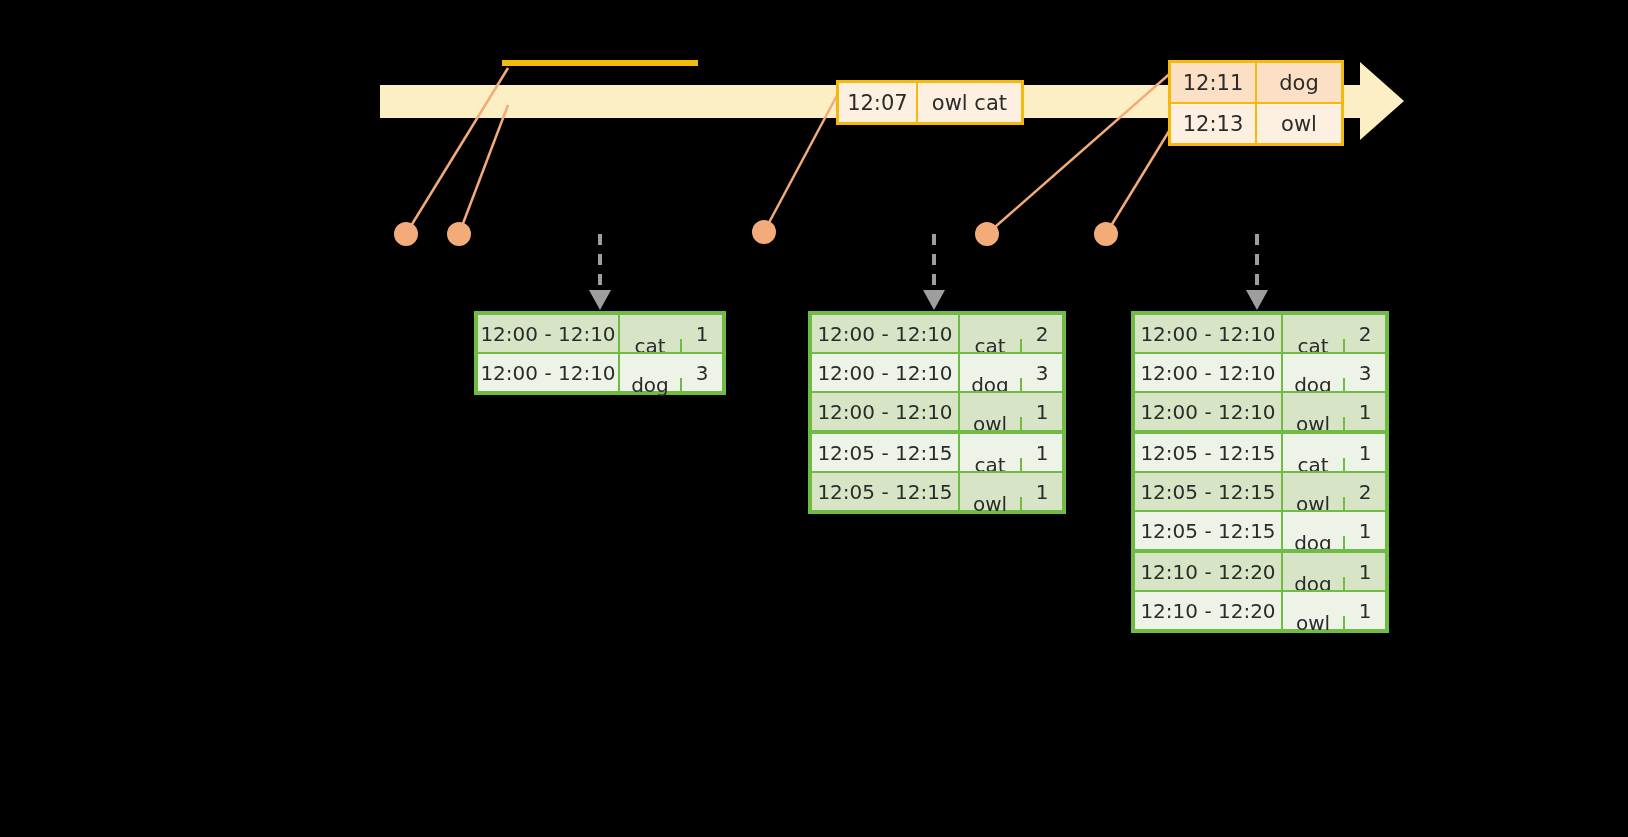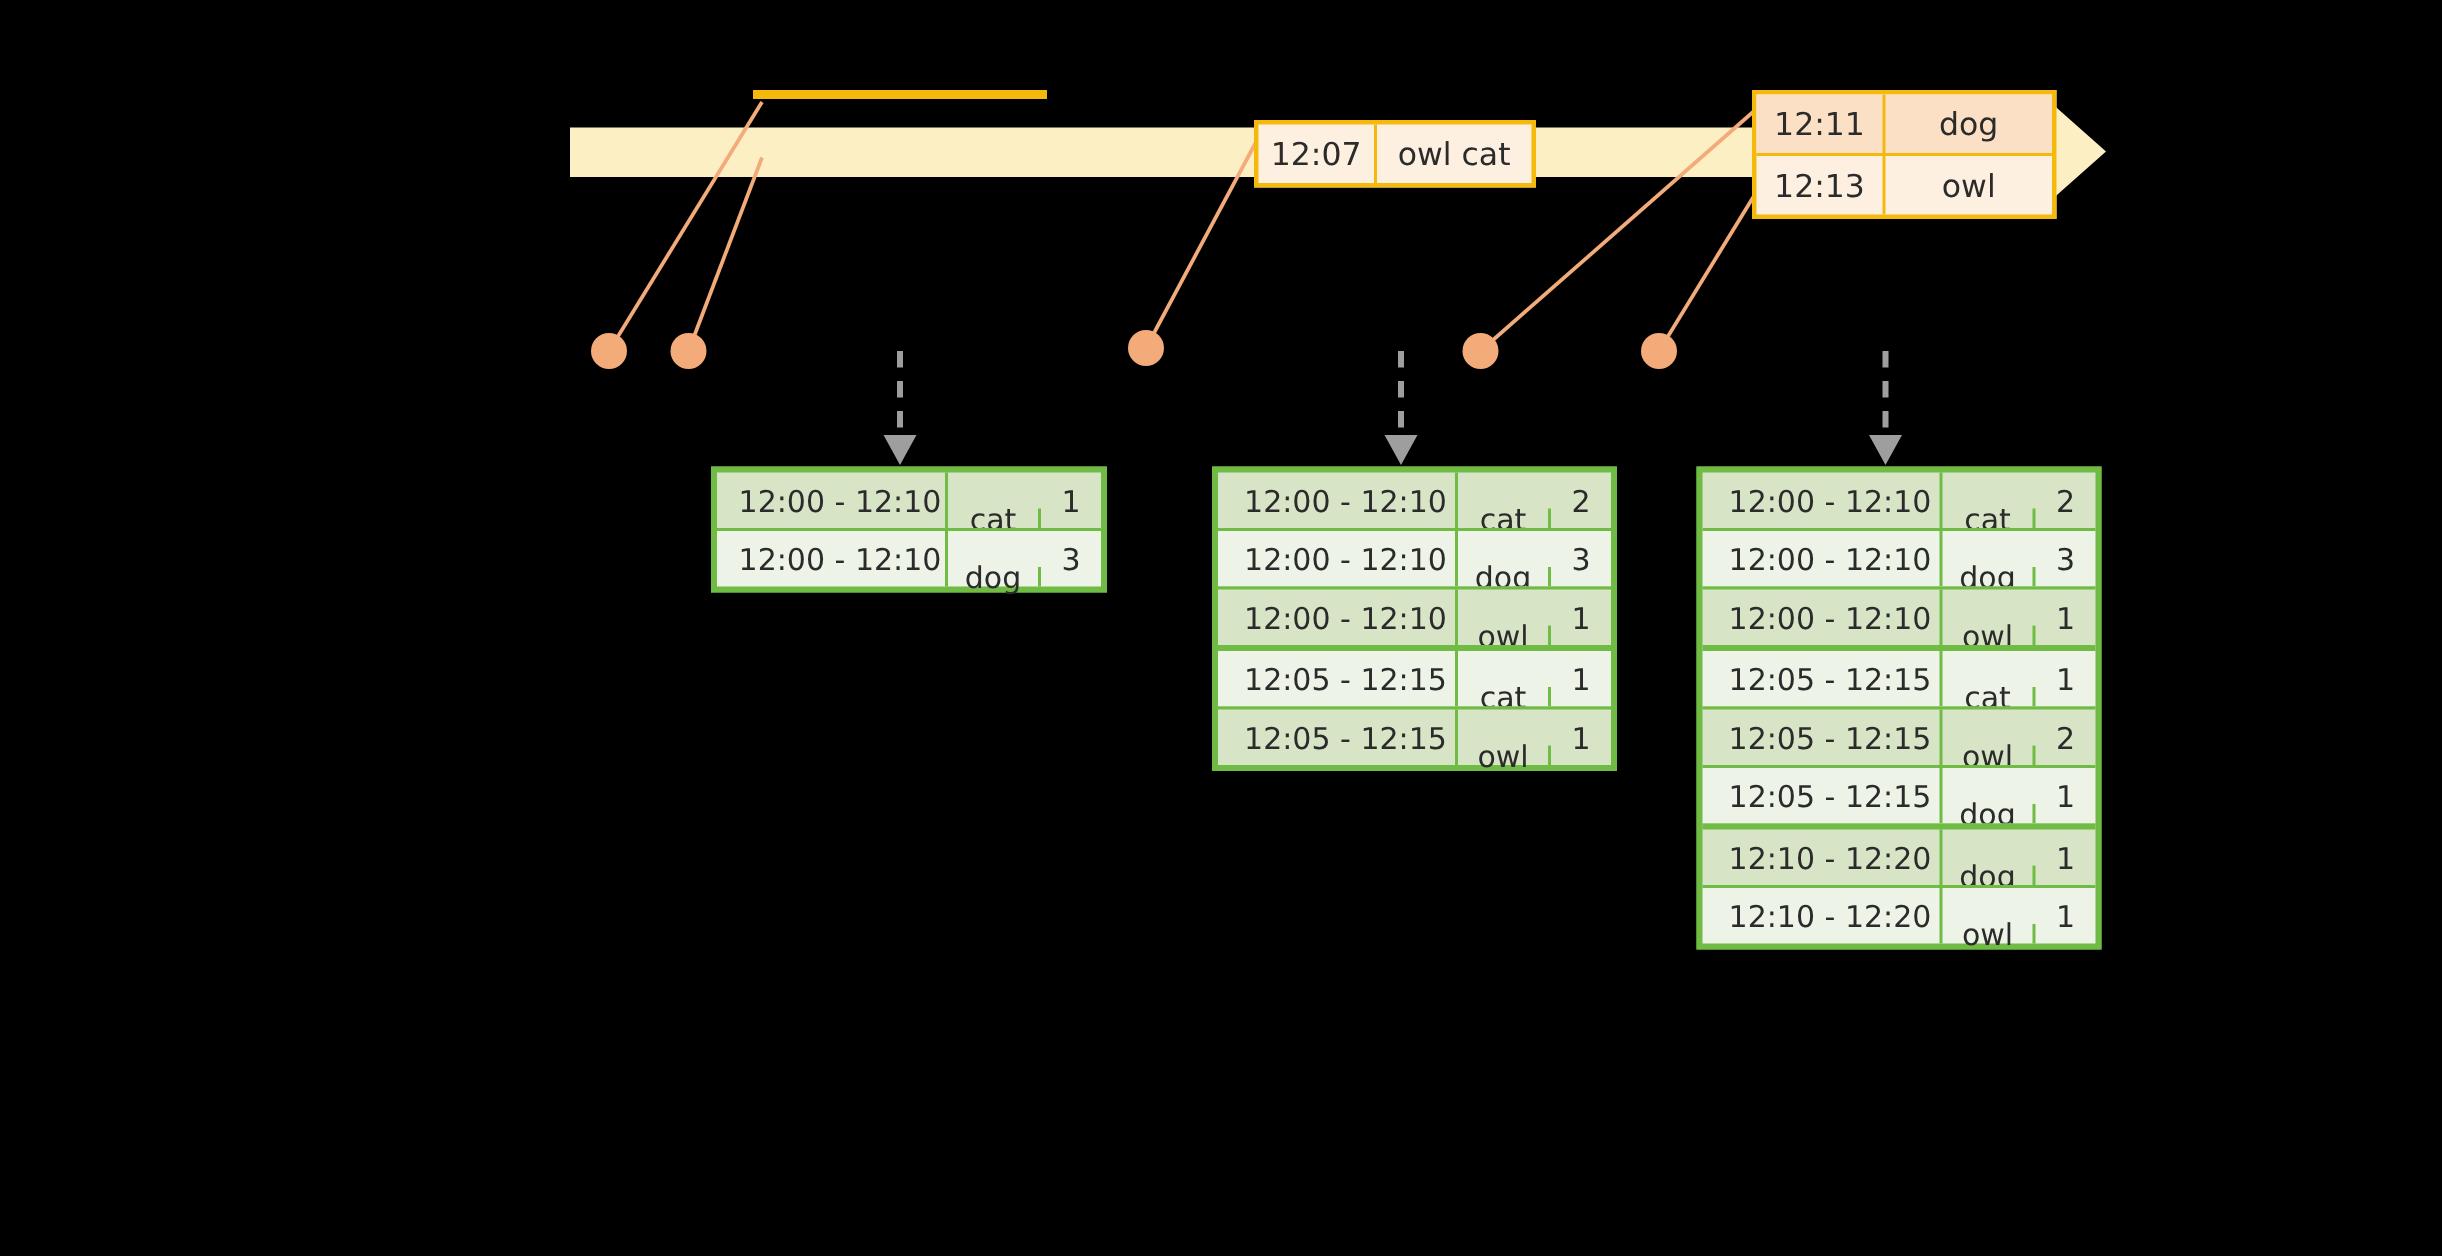--- a/index.html
+++ b/index.html
@@ -91,21 +91,20 @@
   }
   .res-win {
     box-sizing: border-box;
     border-right: 2px solid #6FBB44;
     display: flex;
     align-items: center;
     justify-content: center;
     font-size: 20px;
     color: #2b2b2b;
     white-space: nowrap;
-    margin-left: 12px;
   }
   .res-key {
     box-sizing: border-box;
     border-right: 2px solid #6FBB44;
     display: flex;
     align-items: center;
     justify-content: center;
     font-size: 20px;
     color: #2b2b2b;
     white-space: nowrap;
@@ -168,21 +167,21 @@
 
   <div id="events-layer">
       <div class="event-box" style="left: 502px; top: 60px; width: 196px;">
       </div>
       <div class="event-box" style="left: 836px; top: 80px; width: 188px;">
         <div class="event-row">
           <div class="event-time">12:07</div>
           <div class="event-words">owl cat</div>
         </div>
       </div>
-      <div class="event-box" style="left: 1168px; top: 60px; width: 203px;">
+      <div class="event-box" style="left: 1168px; top: 60px; width: 176px;">
         <div class="event-row alt">
           <div class="event-time">12:11</div>
           <div class="event-words">dog</div>
         </div>
         <div class="event-row">
           <div class="event-time">12:13</div>
           <div class="event-words">owl</div>
         </div>
       </div>
     </div>

